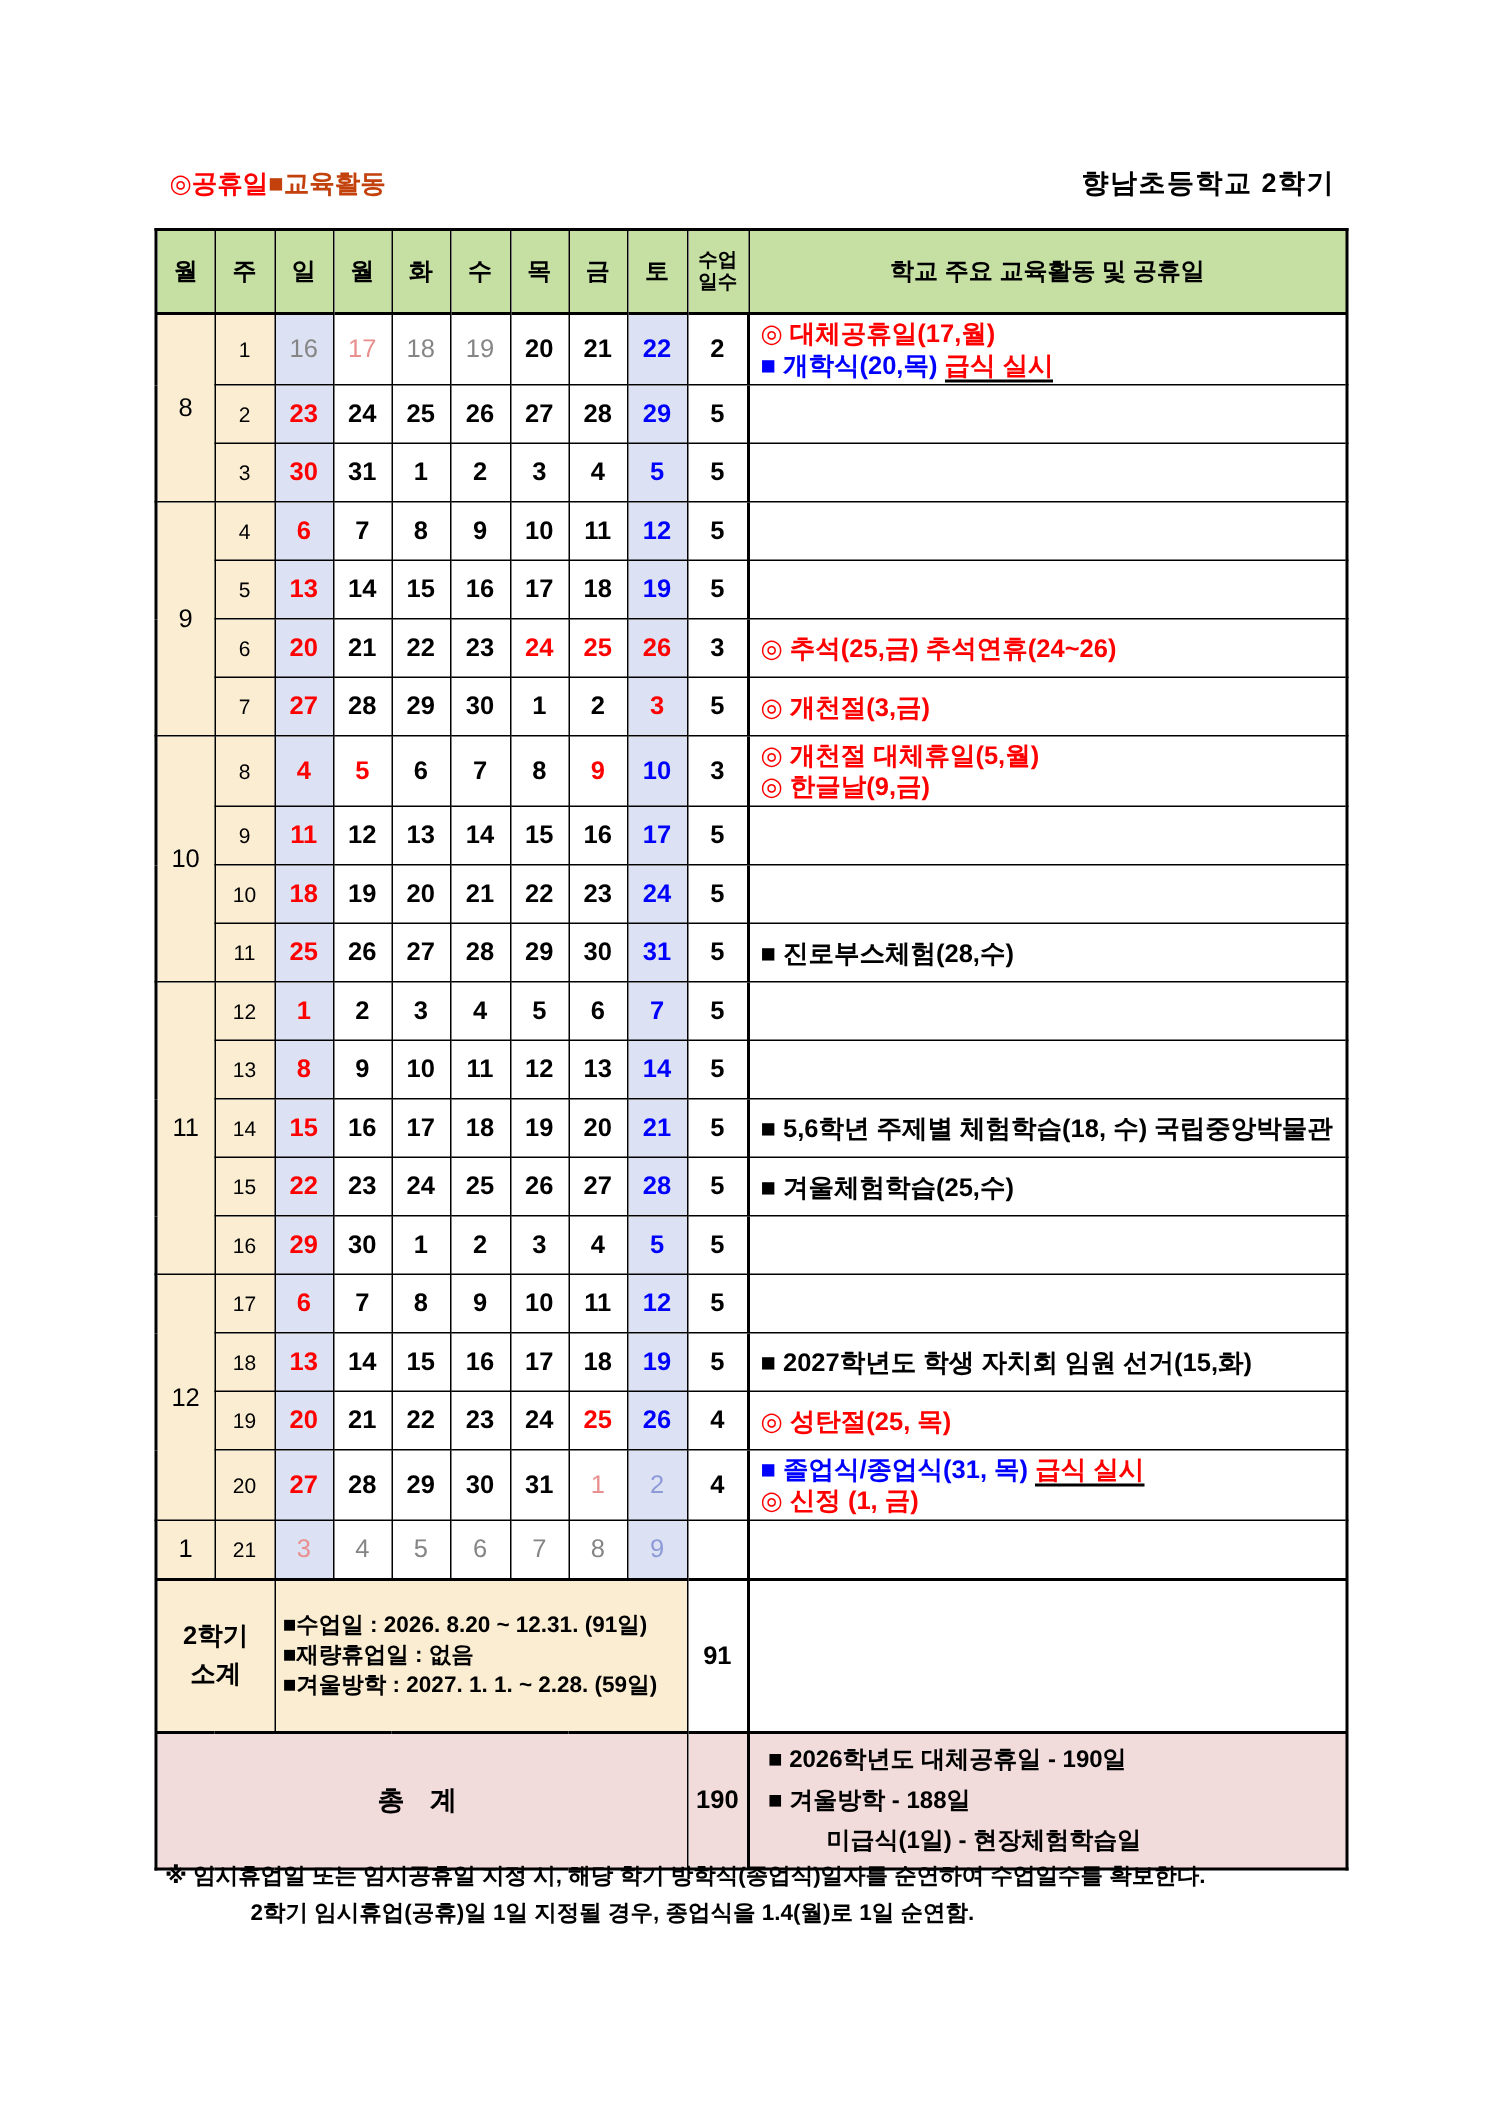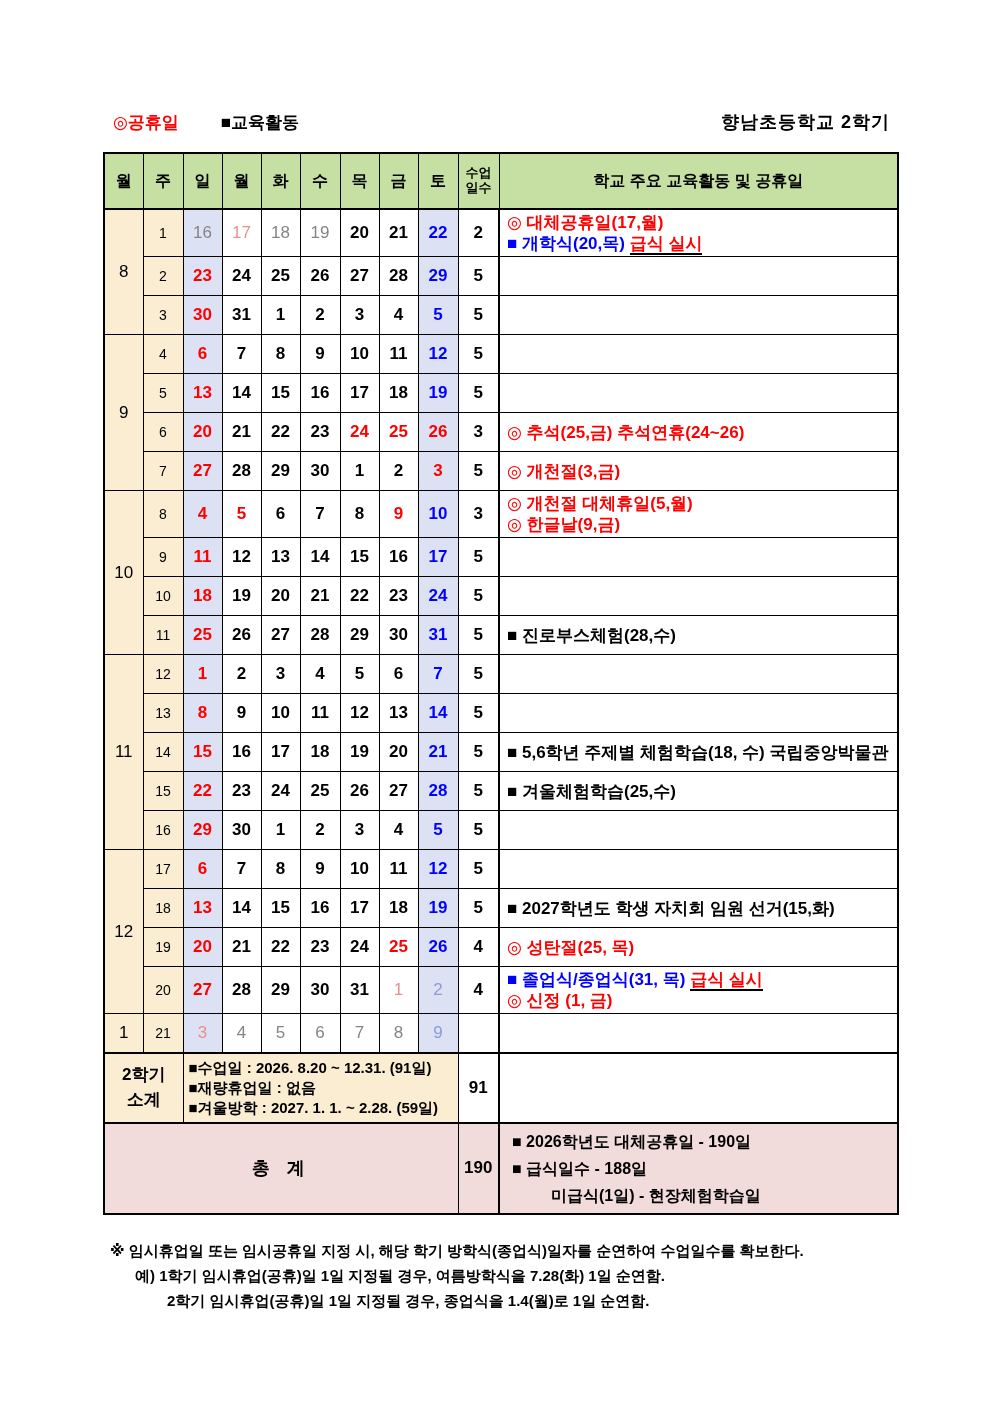--- a/index.html
+++ b/index.html
@@ -2,21 +2,21 @@
 <html style="--header-green: #c6dfa3; --cream: #faedd2; --lavender: #dce2f3; --pink: #f2dcdb; --red: #ff0000; --blue: #0000ff; --gray: #858585; --light-red: #e98f8f; --light-blue: #8d9ad8; --border: #000000;"><head>
 <meta charset="utf-8">
 <style>
   html,body{margin:0;padding:0;}
   body{
     width:992px;height:1403px;position:relative;background:#ffffff;color:#000;
     font-family:"Liberation Sans","DejaVu Sans",sans-serif;
   }
   .topbar{position:absolute;left:113px;top:110px;width:777px;display:flex;align-items:baseline;font-weight:700;font-size:17px;}
   .legend-holiday{color:var(--red);}
-  .legend-activity{margin-left:42px;color:#000000;}
+  .legend-activity{color:#c2410c;}
   .page-title{margin-left:auto;font-size:18px;letter-spacing:1px;}
 
   table.cal{position:absolute;left:103px;top:152px;width:794px;border-collapse:collapse;table-layout:fixed;border:2px solid var(--border);}
   .cal td,.cal th{border:1px solid var(--border);padding:0;text-align:center;vertical-align:middle;overflow:hidden;}
   .cal thead th{background:var(--header-green);font-size:16px;font-weight:700;height:54px;border-bottom:2px solid var(--border);}
   .cal th.count-h{font-size:13px;line-height:1.15;}
   .cal td.month{background:var(--cream);font-size:17px;font-weight:400;}
   .cal td.week{background:var(--cream);font-size:14px;font-weight:400;}
   .cal td.day{font-size:17px;font-weight:700;}
   .cal td.day.wkend{background:var(--lavender);}
@@ -25,21 +25,21 @@
   .c-bl{color:var(--blue);}
   .c-g{color:var(--gray);font-weight:400;}
   .c-lr{color:var(--light-red);font-weight:400;}
   .c-lb{color:var(--light-blue);font-weight:400;}
   .cal td.count{font-size:17px;font-weight:700;border-right:2px solid var(--border);}
   .cal td.notes{text-align:left;padding:2px 7px;font-size:17px;font-weight:700;}
   .cal td.notes .line{line-height:21px;white-space:nowrap;}
   .u{border-bottom:2px solid #000;padding-bottom:0px;}
   tr.sub td{border-top:2px solid var(--border);}
   td.sub-label{background:var(--cream);font-weight:700;font-size:17px;line-height:1.45;}
-  td.sub-lines{background:var(--cream);text-align:left;padding:4px 5px;font-weight:700;font-size:15px;line-height:20px;white-space:nowrap;}
+  td.sub-lines{background:var(--cream);text-align:left;padding:20px 5px;font-weight:700;font-size:15px;line-height:20px;white-space:nowrap;}
   td.sub-count{font-weight:700;font-size:17px;border-right:2px solid var(--border);background:#fff;}
   td.sub-empty{background:#fff;}
   tr.tot td{background:var(--pink);border-top:2px solid var(--border);}
   td.tot-label{font-size:18px;font-weight:700;letter-spacing:6px;}
   td.tot-count{font-size:17px;font-weight:700;border-right:2px solid var(--border);}
   td.tot-lines{text-align:left;font-weight:700;font-size:16px;padding:4px 12px;line-height:27px;white-space:nowrap;}
   td.tot-lines .indent{margin-left:39px;}
 
   .footnote{position:absolute;left:110px;top:1238px;width:810px;font-weight:700;font-size:15px;line-height:25px;}
   .fn-2{margin-left:25px;}
@@ -379,24 +379,23 @@
           <div>■겨울방학 : 2027. 1. 1. ~ 2.28. (59일)</div>
         </td>
         <td class="sub-count">91</td>
         <td class="sub-empty"></td>
       </tr>
       <tr class="tot" style="height: 84px;">
         <td class="tot-label" colspan="9">총 계</td>
         <td class="tot-count">190</td>
         <td class="tot-lines">
           <div>■  2026학년도 대체공휴일 - 190일</div>
-          <div>■  급식일수 - 188일</div>
+          <div>■  겨울방학 - 188일</div>
           <div class="indent">미급식(1일) - 현장체험학습일</div>
         </td>
       </tr>
     </tbody>
   </table>
 
 <div class="footnote">
   <div class="fn-1">※ 임시휴업일 또는 임시공휴일 지정 시, 해당 학기 방학식(종업식)일자를 순연하여 수업일수를 확보한다.</div>
-  <div class="fn-2">예) 1학기 임시휴업(공휴)일 1일 지정될 경우, 여름방학식을 7.28(화) 1일 순연함.</div>
   <div class="fn-3">2학기 임시휴업(공휴)일 1일 지정될 경우, 종업식을 1.4(월)로 1일 순연함.</div>
 </div>
 
 </body></html>

